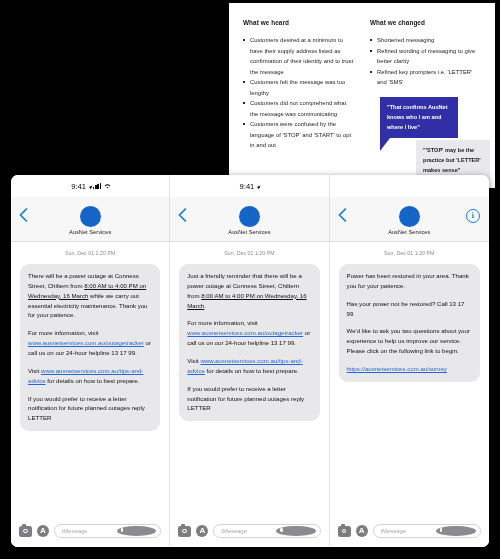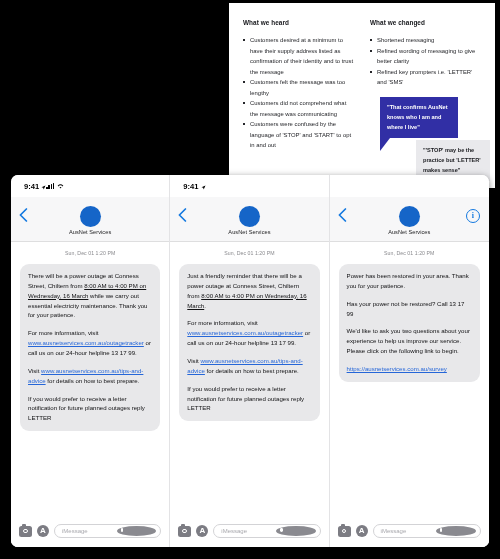--- a/index.html
+++ b/index.html
@@ -133,24 +133,24 @@
     border-right: 1px solid #e3e3e5;
     box-sizing: border-box;
   }
   .phone:last-child { border-right: none; }
 
   
   .status-bar {
     height: 22px;
     display: flex;
     align-items: center;
-    justify-content: flex-start;
+    justify-content: center;
     padding: 0 11px 0 13px;
     font-size: 7.6px;
-    font-weight: bold;
+    font-weight: normal;
     color: #000000;
     flex: 0 0 auto;
   }
   .status-left { display: flex; align-items: center; gap: 2px; }
   .loc-arrow {
     display: inline-block;
     width: 5px; height: 5px;
     position: relative;
     top: -0.5px;
   }

